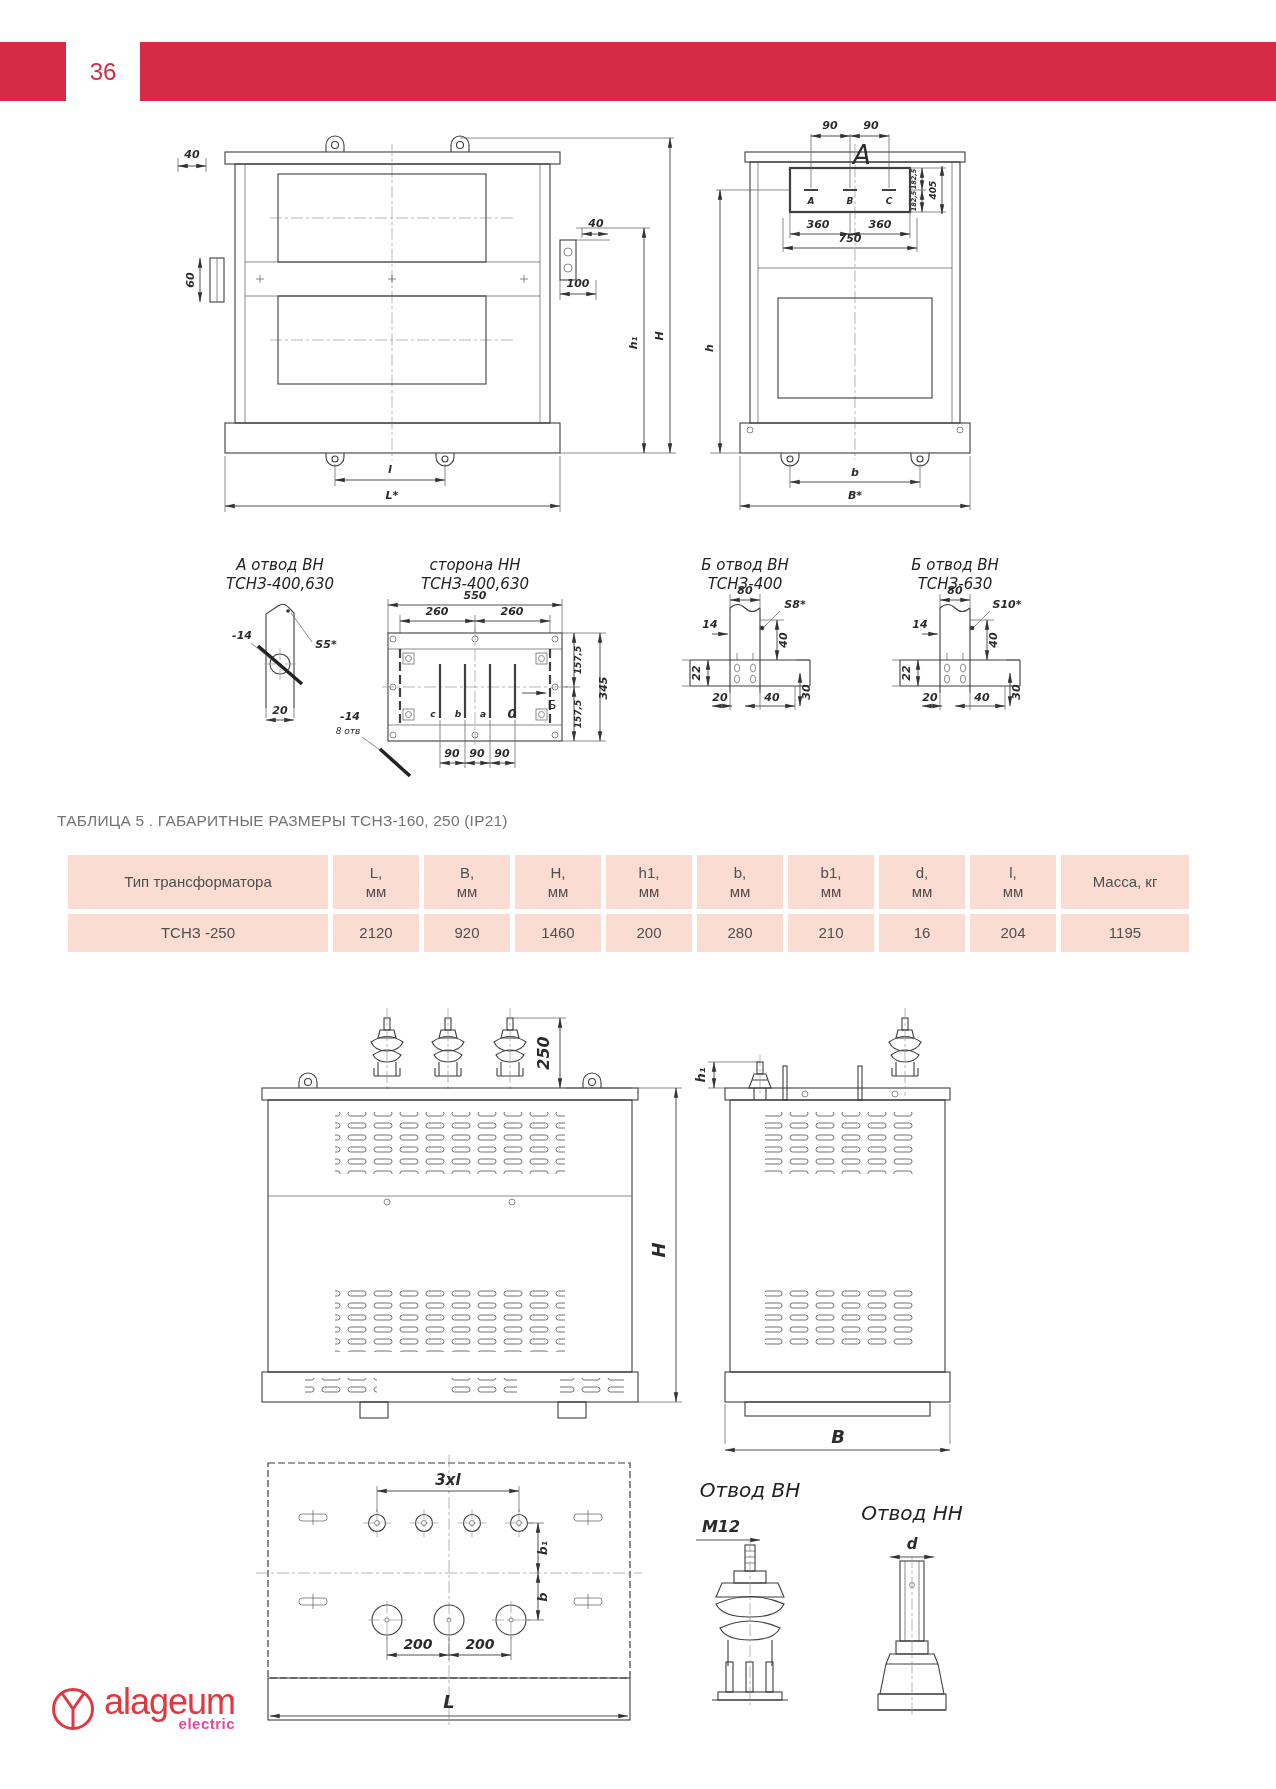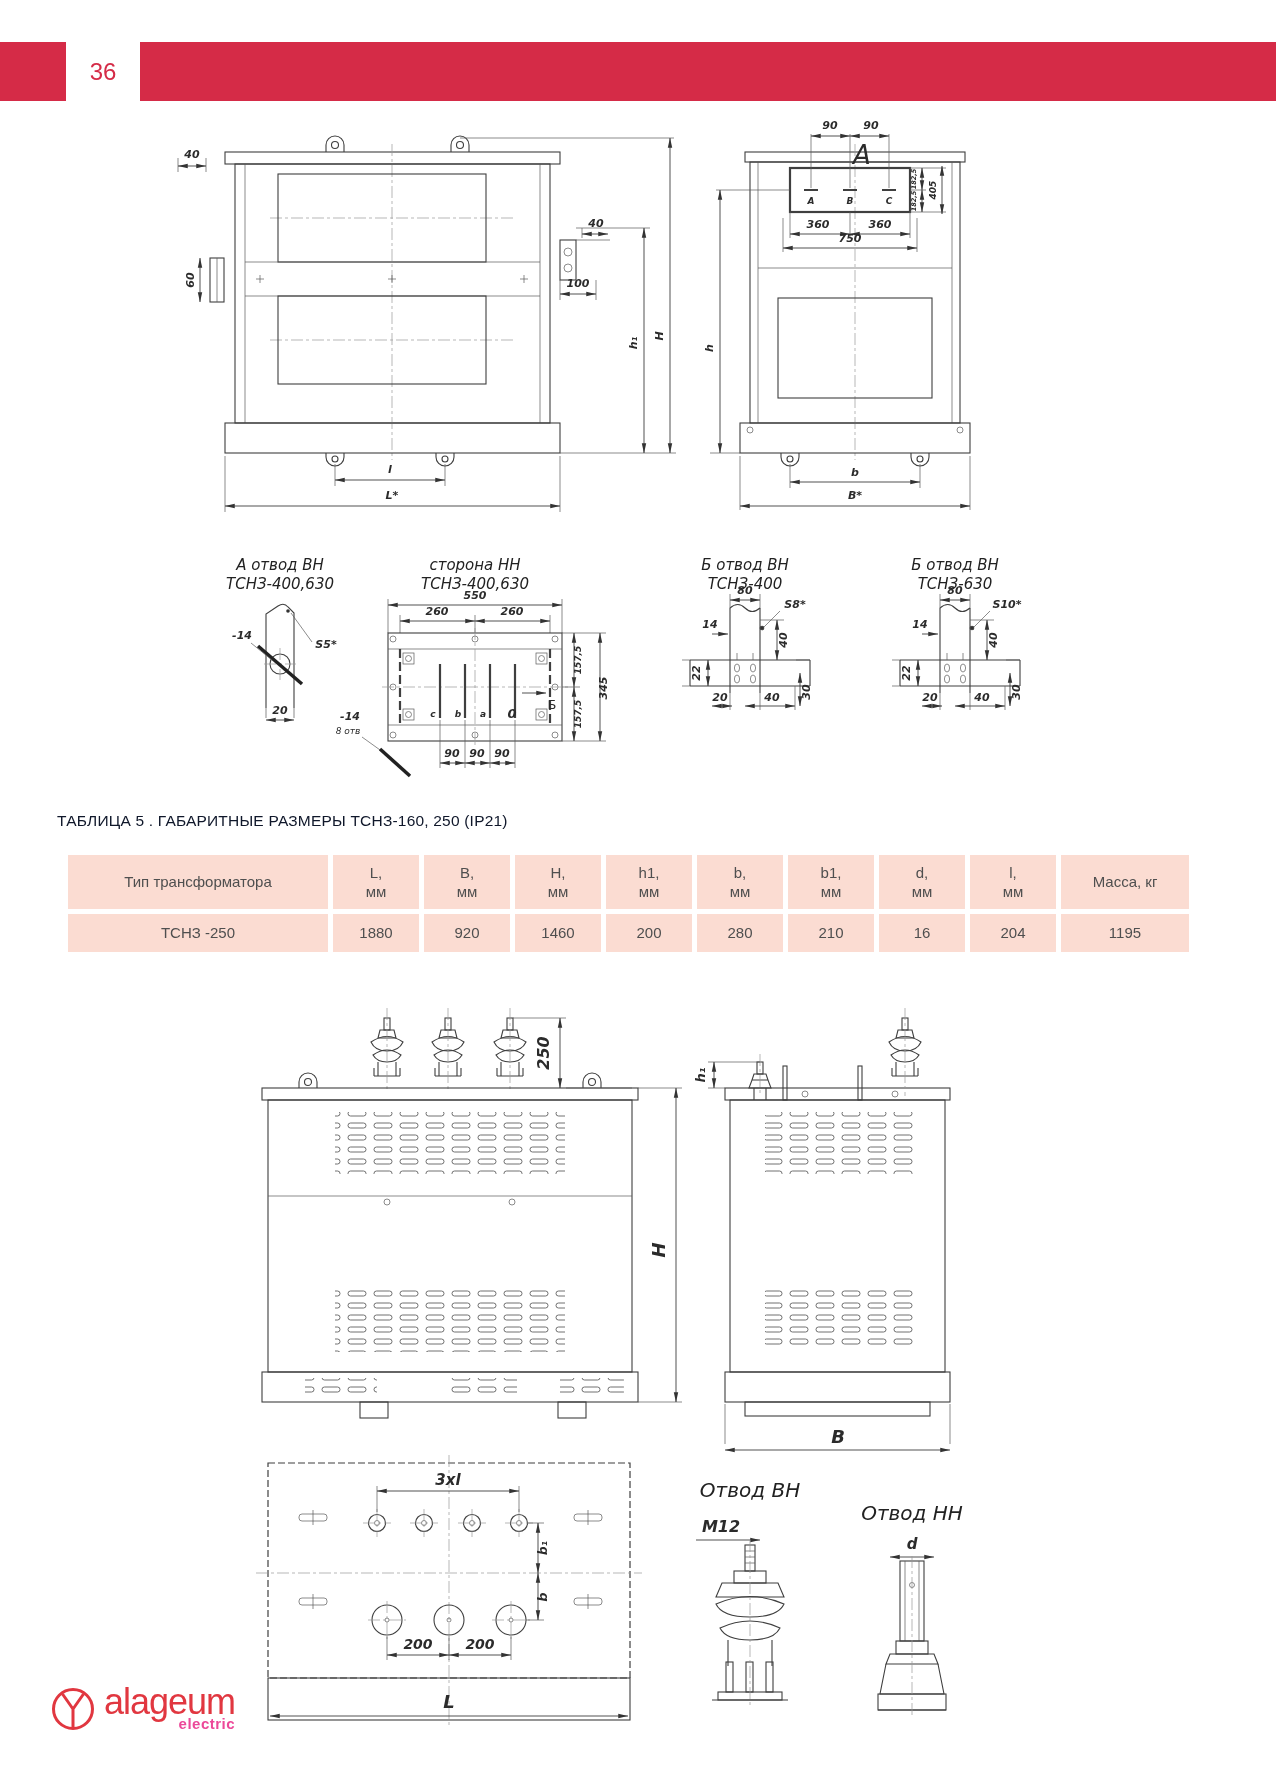--- a/index.html
+++ b/index.html
@@ -6,21 +6,21 @@
   .page{position:relative;width:1276px;height:1789px;background:#ffffff;
         font-family:"Liberation Sans",sans-serif;overflow:hidden;}
   
   .hbar{position:absolute;top:42px;height:59px;background:#d52b47;}
   .hbar.left{left:0;width:66px;}
   .hbar.right{left:140px;width:1136px;}
   .pagenum{position:absolute;top:42px;left:66px;width:74px;height:59px;
            display:flex;align-items:center;justify-content:center;
            color:#d52b47;font-size:24px;font-weight:500;}
   
-  .ttl{position:absolute;left:57px;top:812px;color:#0f172a;font-size:15.5px;letter-spacing:.2px;}
+  .ttl{position:absolute;left:57px;top:812px;color:#737373;font-size:15.5px;letter-spacing:.2px;}
   .dimtable{position:absolute;left:63px;top:850px;border-collapse:separate;border-spacing:5px;}
   .dimtable td{background:#fbdcd2;color:#4f4f4f;font-size:15px;text-align:center;
                vertical-align:middle;line-height:1.3;padding:0 4px;}
   .dimtable tr.hd td{height:54px;}
   .dimtable tr.dr td{height:38px;}
   .c-type{width:252px;} .c-num{width:78px;} .c-mass{width:120px;}
   
   svg text{fill:#2b2b2b;}
   .ln{stroke:#3f3f3f;fill:none;stroke-width:1.1;}
   .lnthk{stroke:#3f3f3f;fill:none;stroke-width:2.2;}
@@ -320,21 +320,21 @@
             <div>мм</div>
           </td>
       <td class="c-num">
             <div>l,</div>
             <div>мм</div>
           </td>
       <td class="c-mass">Масса, кг</td>
     </tr>
     <tr class="dr">
       <td>ТСНЗ -250</td>
-      <td>1880</td>
+      <td>2120</td>
       <td>920</td>
       <td>1460</td>
       <td>200</td>
       <td>280</td>
       <td>210</td>
       <td>16</td>
       <td>204</td>
       <td>1195</td>
     </tr>
   </tbody>

